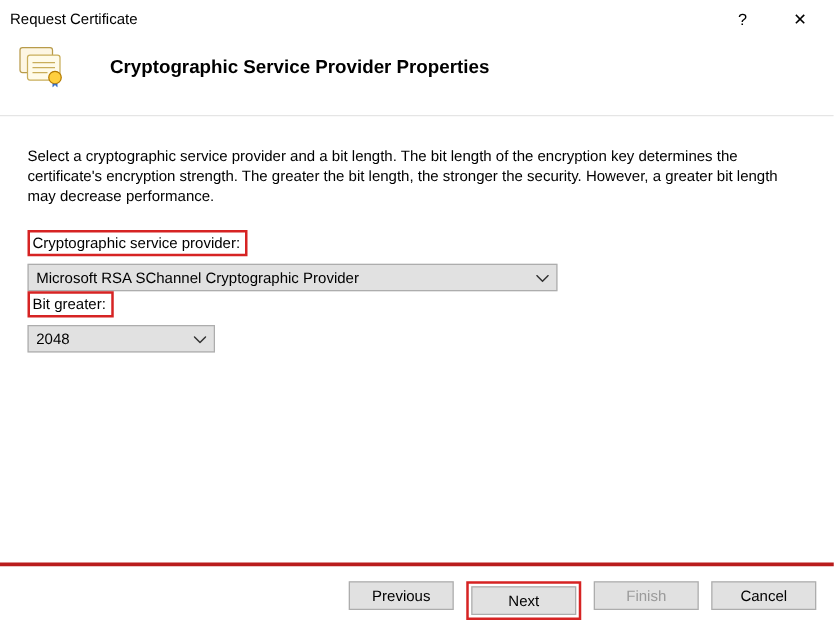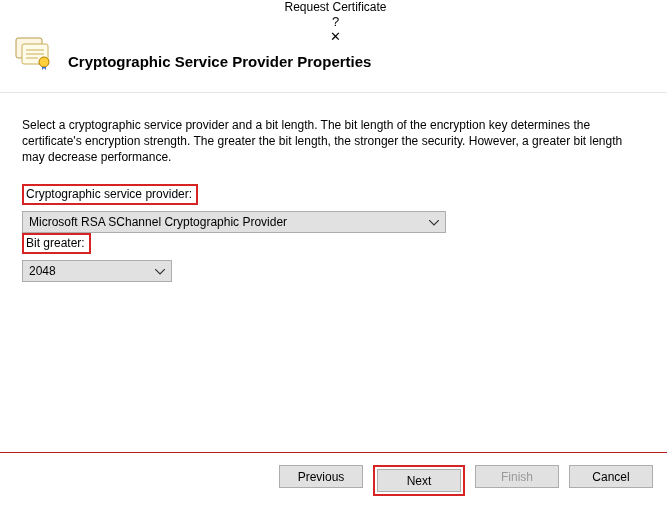--- a/index.html
+++ b/index.html
@@ -9,39 +9,39 @@
     font-family: "Segoe UI", Tahoma, sans-serif;
     font-size: 12px;
     background: #fff;
     color: #000;
   }
   .titlebar {
     display: flex;
     align-items: center;
     height: 30px;
     padding: 0 4px 0 8px;
-    flex-direction: column;
   }
   .titlebar .title {
     flex: 1;
     font-size: 12px;
   }
   .titlebar .ctrl {
     width: 46px;
     height: 30px;
     display: inline-flex;
     align-items: center;
     justify-content: center;
     font-family: "Segoe UI Symbol", "Segoe UI", sans-serif;
     font-size: 13px;
   }
   .header {
     display: flex;
-    align-items: flex-end;
+    align-items: center;
     padding: 6px 14px 22px 14px;
+    gap: 20px;
   }
   .header .cert-icon {
     width: 40px; height: 34px;
     margin-right: 14px;
   }
   .header h1 {
     font-size: 15px;
     font-weight: 600;
     margin: 0;
   }
@@ -75,21 +75,21 @@
     padding: 0 6px;
     font-size: 12px;
   }
   .combo .arrow {
     margin-left: 8px;
   }
   .row { }
   .footer {
     position: absolute;
     bottom: 0; left: 0; right: 0;
-    border-top: 1px solid #b91c1c;
+    border-top: 3px solid #b91c1c;
     padding: 12px 14px;
     display: flex;
     justify-content: flex-end;
     gap: 10px;
   }
   .btn {
     min-width: 84px;
     height: 23px;
     border: 1px solid #adadad;
     background: #e1e1e1;

